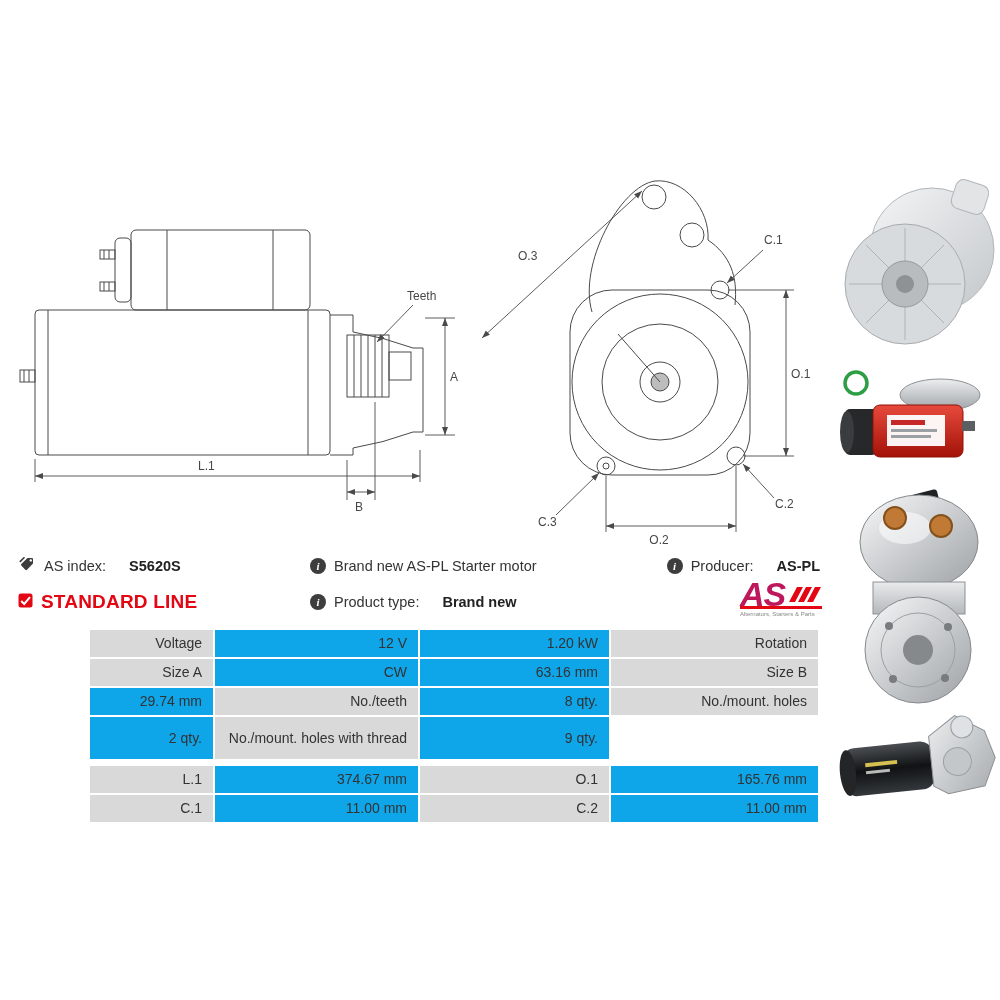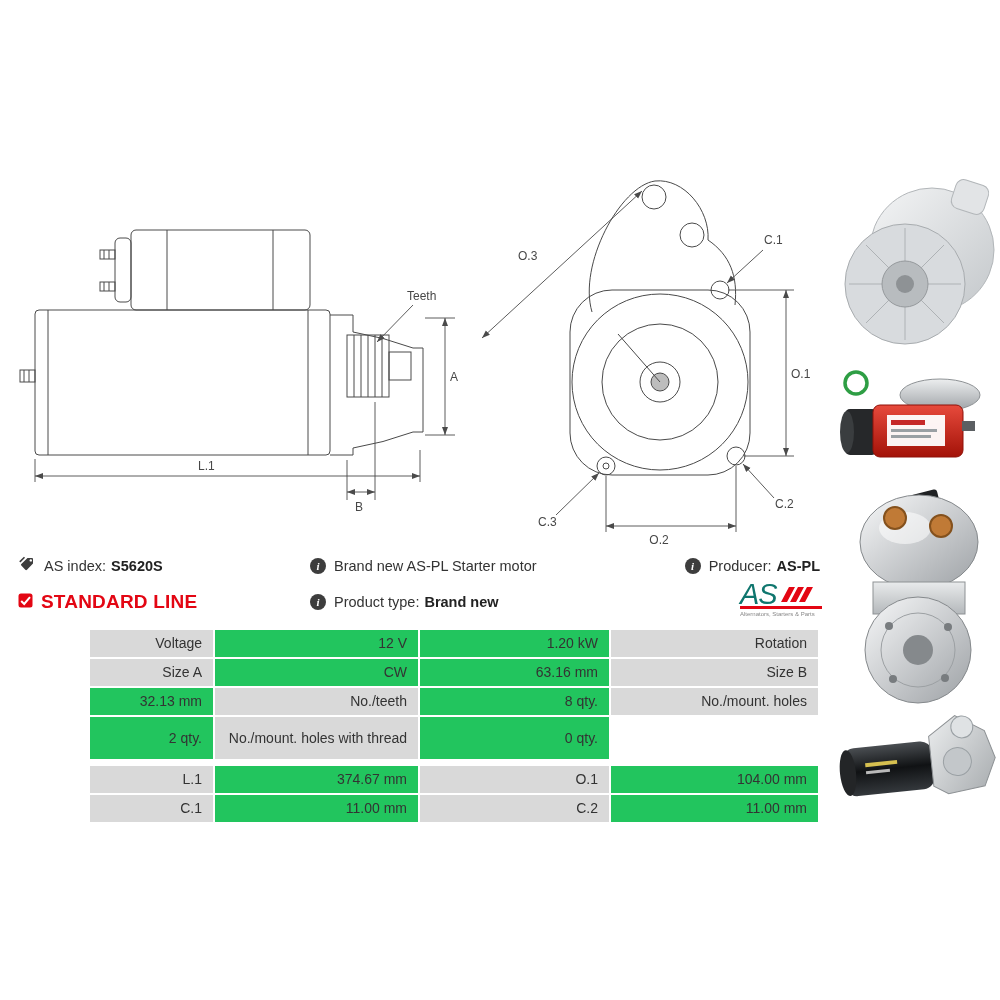--- a/index.html
+++ b/index.html
@@ -7,43 +7,43 @@
   body{width:1000px;height:1000px;position:relative;background:#fff;
        font-family:"Liberation Sans",sans-serif;color:#333;overflow:hidden}
   .abs{position:absolute}
   svg text{font-family:"Liberation Sans",sans-serif;font-size:12px;fill:#474747}
   .stroke{stroke:#4a4a4a;fill:none;stroke-width:1}
   .dim{stroke:#4a4a4a;fill:none;stroke-width:0.9}
 
   
   .info-item{position:absolute;display:flex;align-items:center;gap:8px;
              font-size:14.5px;color:#333;white-space:nowrap;height:20px}
-  .info-item b{margin-left:5px;color:#222}
+  .info-item b{margin-left:23px;color:#222}
   .info-icon{width:16px;height:16px;border-radius:50%;background:#3d3d3d;color:#fff;
              font:italic bold 11px/16px "Liberation Serif",serif;text-align:center;flex:0 0 16px}
   .redline{color:#e30613;font-weight:bold;font-size:19px;letter-spacing:.2px}
 
   
   .as-logo{position:absolute;right:178px;top:584px;width:82px}
   .as-logo-row{display:flex;align-items:flex-end}
-  .as-big{font-size:29px;font-weight:normal;font-style:italic;color:#0f766e;line-height:20px;letter-spacing:-1px}
+  .as-big{font-size:34px;font-weight:bold;font-style:italic;color:#be185d;line-height:20px;letter-spacing:-1px}
   .stripes{display:flex;margin-left:5px;margin-bottom:2px}
   .stripe{width:6px;height:15px;background:#e30613;transform:skewX(-28deg);margin-left:3px}
   .as-bar{height:3px;background:#e30613;margin-top:2px}
   .as-tag{font-size:6px;color:#888;margin-top:2px;white-space:nowrap}
 
   
   .spec{position:absolute;left:90px;top:630px;width:730px}
   .grid{display:grid;grid-template-columns:123px 203px 189px 207px;gap:2px}
   .g1{grid-template-rows:27px 27px 27px 42px}
   .g2{grid-template-rows:27px 27px;margin-top:7px}
   .cell{display:flex;align-items:center;justify-content:flex-end;
         padding:8px 11px;font-size:14px;text-align:right;line-height:1.2}
   .lab{background:#d9d9d9;color:#333}
-  .val{background:#22c55e;color:#333}
+  .val{background:#0ea5e9;color:#333}
 </style>
 </head>
 <body>
 
 <svg class="abs" style="left:15px;top:220px" width="445" height="295" viewBox="0 0 445 295">
   <defs>
     <marker id="m1" markerWidth="9" markerHeight="8" refX="8" refY="3" orient="auto-start-reverse" markerUnits="userSpaceOnUse">
       <path d="M0,0 L8,3 L0,6 Z" fill="#4a4a4a"></path>
     </marker>
   </defs>
@@ -294,34 +294,34 @@
     <div class="cell lab">Voltage</div>
     <div class="cell val">12 V</div>
     <div class="cell val">1.20 kW</div>
 
     <div class="cell lab">Rotation</div>
     <div class="cell lab">Size A</div>
     <div class="cell val">CW</div>
     <div class="cell val">63.16 mm</div>
 
     <div class="cell lab">Size B</div>
-    <div class="cell val">32.13 mm</div>
+    <div class="cell val">29.74 mm</div>
     <div class="cell lab">No./teeth</div>
     <div class="cell val">8 qty.</div>
 
     <div class="cell lab">No./mount. holes</div>
     <div class="cell val">2 qty.</div>
     <div class="cell lab">No./mount. holes with thread</div>
-    <div class="cell val">0 qty.</div>
+    <div class="cell val">9 qty.</div>
   </div>
 
   <div class="grid g2">
     <div class="cell lab">L.1</div>
     <div class="cell val">374.67 mm</div>
     <div class="cell lab">O.1</div>
-    <div class="cell val">104.00 mm</div>
+    <div class="cell val">165.76 mm</div>
 
     <div class="cell lab">C.1</div>
     <div class="cell val">11.00 mm</div>
     <div class="cell lab">C.2</div>
     <div class="cell val">11.00 mm</div>
   </div>
 </div>
 
 </body></html>

